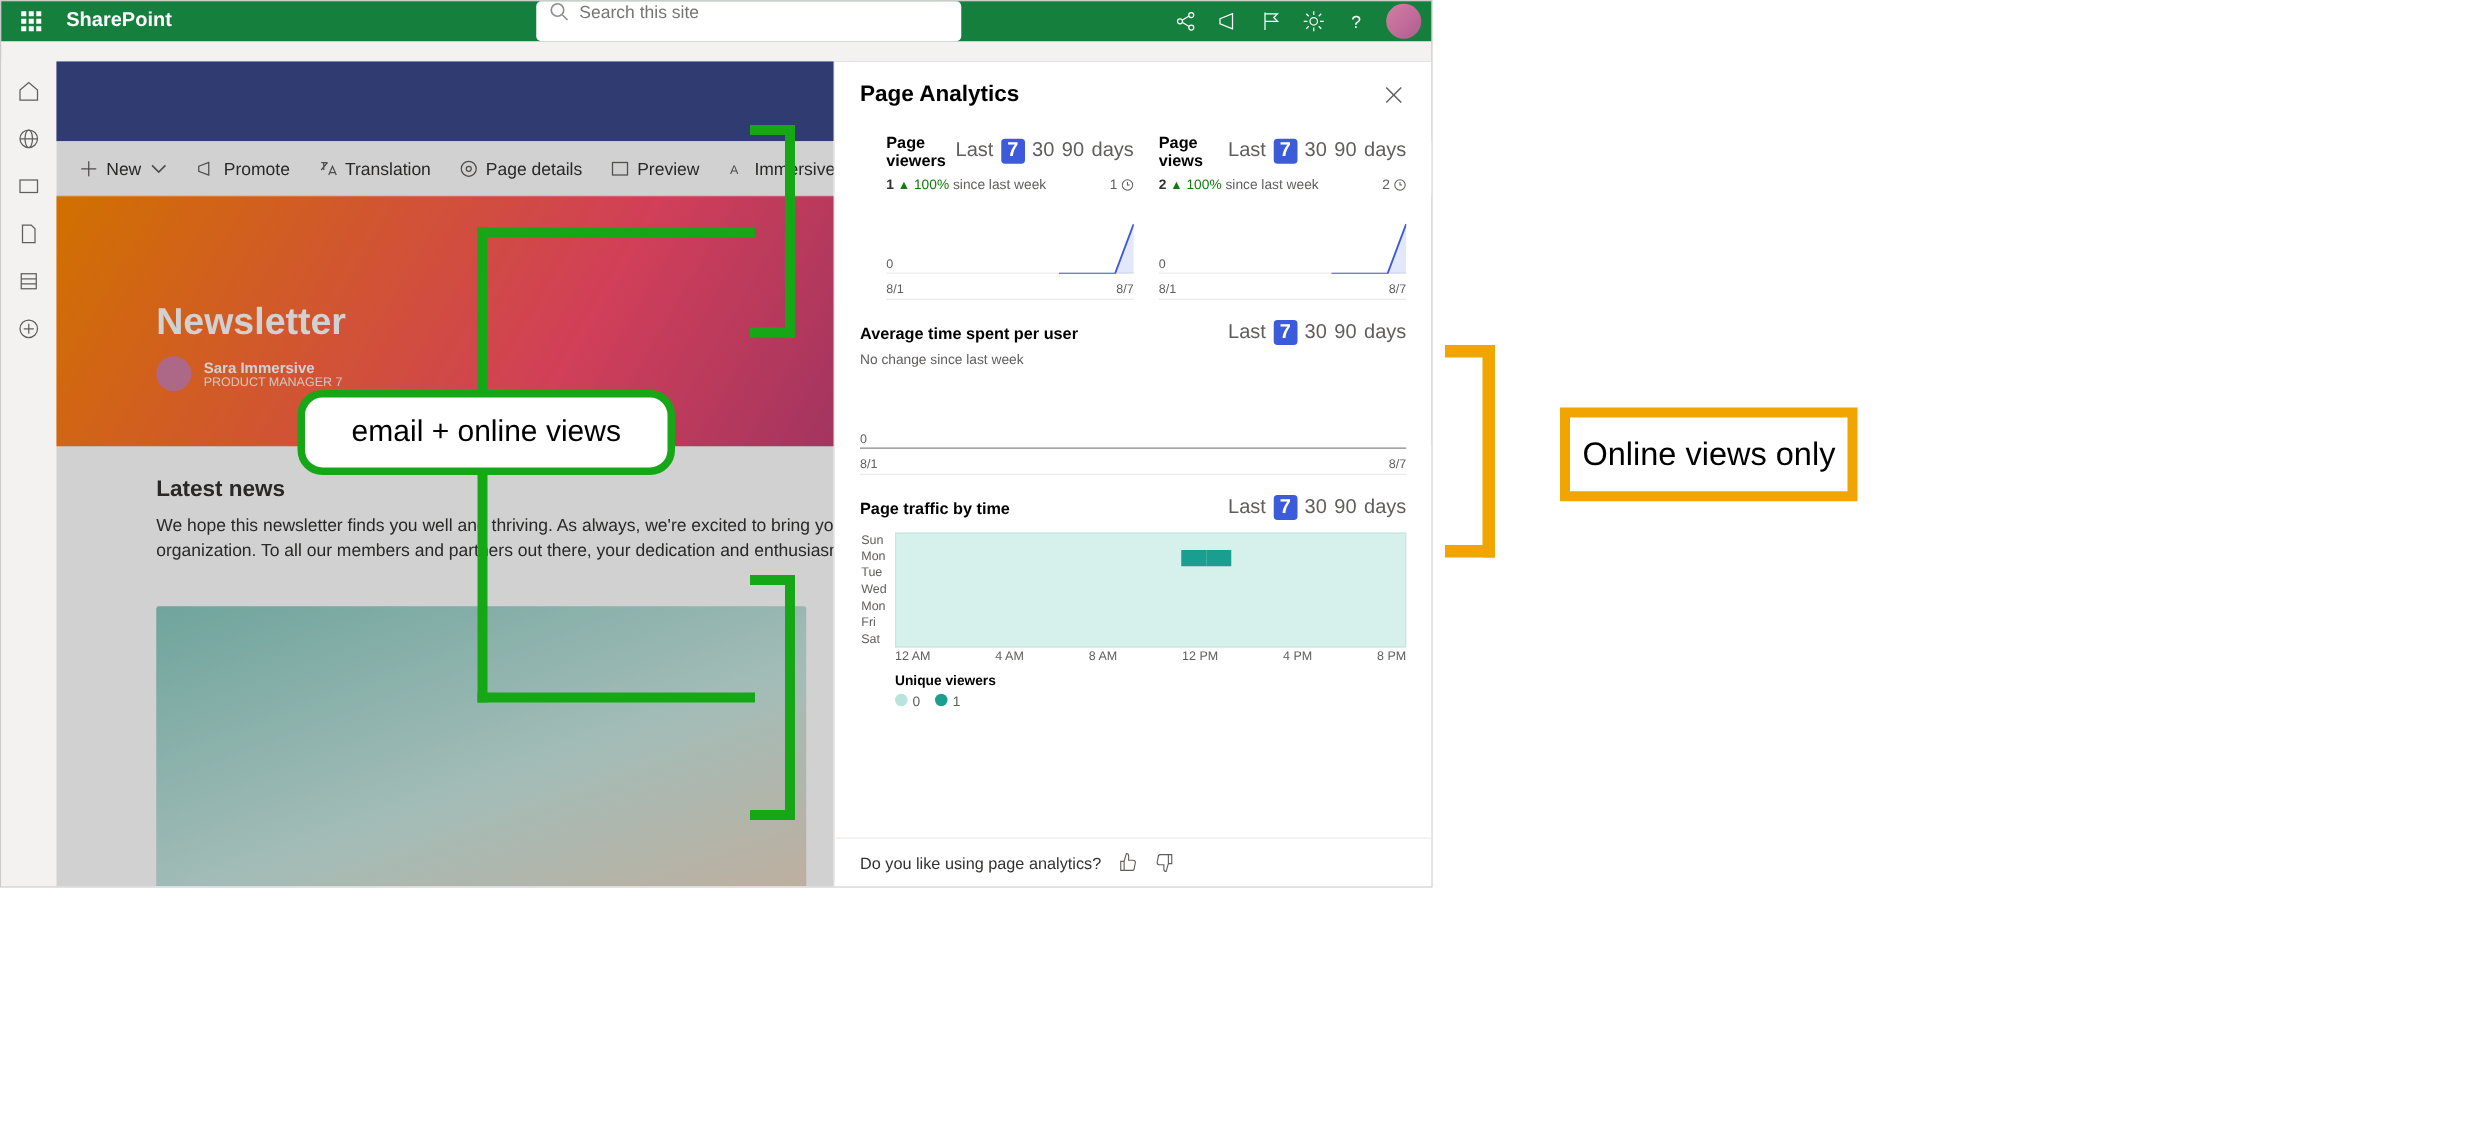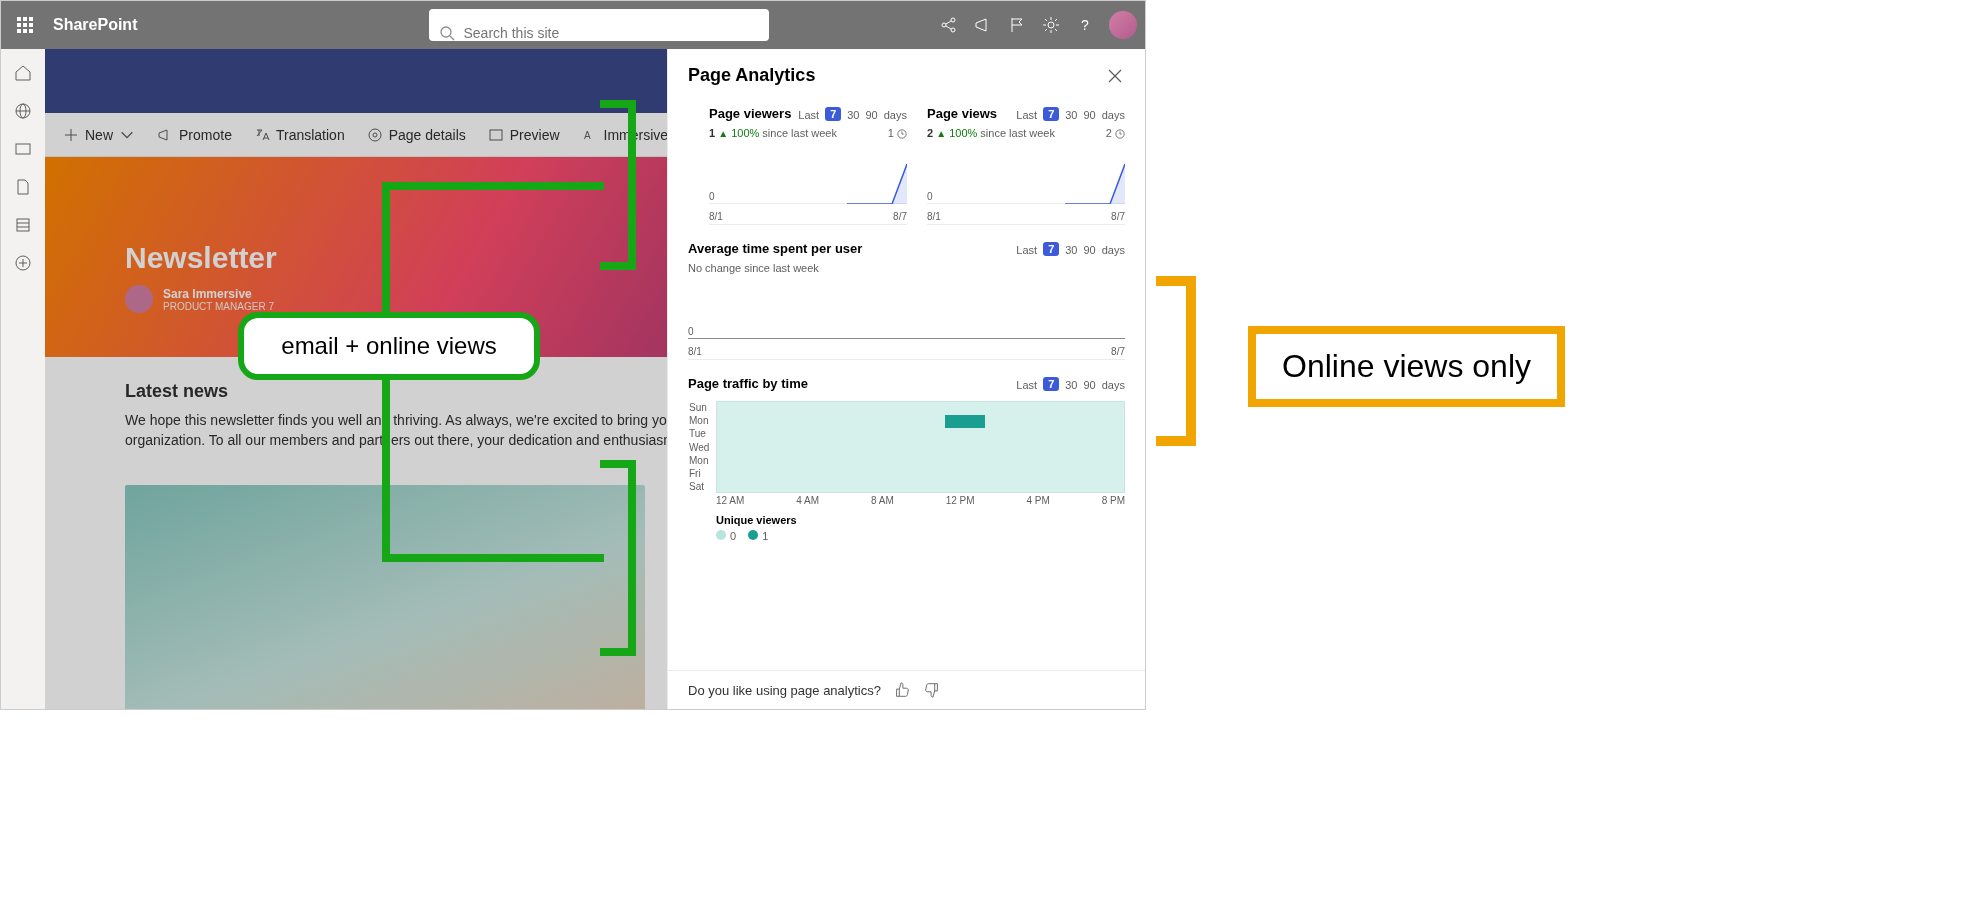--- a/index.html
+++ b/index.html
@@ -1,25 +1,25 @@
 <!DOCTYPE html>
 <html><head>
 <meta charset="utf-8">
 <style>
 * { margin:0; padding:0; box-sizing:border-box; font-family:"Segoe UI",Arial,sans-serif; }
 body { background:#fff; width:1986px; height:914px; position:relative; overflow:hidden; }
 .app-shell { width:1146px; height:710px; border:1px solid #ccc; position:relative; background:#f3f2f1; }
 
-.suite-bar { height:48px; background:#737373; display:flex; align-items:center; color:#fff; padding:0 8px; gap:12px; }
+.suite-bar { height:32px; background:#15803d; display:flex; align-items:center; color:#fff; padding:0 8px; gap:12px; }
 .waffle { width:32px; height:32px; display:flex; align-items:center; justify-content:center; cursor:pointer; }
 .waffle-dots { display:grid; grid-template-columns:repeat(3,4px); grid-template-rows:repeat(3,4px); gap:2px; }
 .waffle-dots span { background:#fff; width:4px; height:4px; }
 .app-name { font-weight:600; font-size:16px; }
 .search-wrap { flex:0 0 auto; margin-left:280px; }
-.search-box { width:340px; height:32px; background:#fff; border-radius:4px; display:flex; align-items:flex-end; padding:0 10px; gap:8px; }
+.search-box { width:340px; height:32px; background:#fff; border-radius:4px; display:flex; align-items:flex-start; padding:0 10px; gap:8px; }
 .search-box svg{ width:16px;height:16px;opacity:.7;}
 .search-box input { border:none; outline:none; font-size:14px; flex:1; background:transparent; }
 .suite-spacer { flex:1; }
 .suite-icons { display:flex; gap:14px; align-items:center; }
 .suite-icons .ico { width:20px; height:20px; color:#fff; cursor:pointer; display:flex;align-items:center;justify-content:center;}
 .avatar-top { width:28px; height:28px; border-radius:50%; background:linear-gradient(135deg,#d47fa6,#b05c8e); display:inline-block;}
 
 .left-rail { position:absolute; top:48px; left:0; width:44px; bottom:0; background:#f3f2f1; display:flex; flex-direction:column; align-items:center; gap:18px; padding-top:14px; }
 .left-rail .ico { width:20px;height:20px;color:#605e5c;cursor:pointer;}
 
@@ -42,21 +42,21 @@
 
 .panel { position:absolute; top:48px; right:0; width:478px; bottom:0; background:#fff; z-index:5; border-left:1px solid #edebe9; display:flex;flex-direction:column;}
 .panel-head{padding:16px 20px 10px 20px;display:flex;justify-content:space-between;align-items:center;gap:30px;}
 .panel-head h2{font-size:18px;font-weight:600;}
 .close-x{width:20px;height:20px;cursor:pointer;color:#605e5c;}
 .panel-body{flex:1;overflow:auto;padding:0 20px 10px 20px;}
 .metric-row{display:flex;gap:20px;margin-top:10px;margin-left:21px;}
 .metric-block{flex:1;}
 .metric-head{display:flex;justify-content:space-between;align-items:center;font-size:12px;}
 .metric-head .label{font-weight:600;font-size:13px;}
-.range-pick{font-size:11px;color:#605e5c;display:flex;gap:6px;align-items:flex-end;}
+.range-pick{font-size:16px;color:#605e5c;display:flex;gap:6px;align-items:center;}
 .range-pick .sel{background:#3b5bdb;color:#fff;border-radius:3px;padding:1px 5px;font-weight:600;}
 .metric-sub{font-size:11px;margin-top:6px;display:flex;justify-content:space-between;color:#323130;}
 .metric-sub .val{font-weight:600;}
 .tri-up{color:#107c10;font-size:10px;}
 .g100{color:#107c10;font-size:11px;}
 .mini-chart{position:relative;height:80px;margin-top:6px;border-bottom:1px solid #edebe9;}
 .mini-chart .zero{position:absolute;left:0;bottom:22px;font-size:10px;color:#605e5c;}
 .mini-chart .axis{position:absolute;left:0;right:0;bottom:20px;height:1px;background:#edebe9;}
 .mini-chart .spark{position:absolute;right:0;bottom:20px;width:60px;height:40px;}
 .mini-chart .lab-l{position:absolute;left:0;bottom:2px;font-size:10px;color:#605e5c;}
@@ -79,21 +79,21 @@
 .legend{display:flex;gap:12px;margin-left:28px;margin-top:4px;font-size:11px;color:#605e5c;align-items:center;}
 .sw{width:10px;height:10px;border-radius:50%;display:inline-block;margin-right:4px;}
 .sw0{background:#b7e4dd;}
 .sw1{background:#1a9e8f;}
 .panel-foot{border-top:1px solid #edebe9;padding:10px 20px;font-size:13px;display:flex;align-items:center;gap:12px;color:#323130;}
 .thumb{width:18px;height:18px;color:#605e5c;cursor:pointer;}
 
 .callout-green{position:absolute;border:6px solid #16a716;background:#fff;padding:14px 22px;font-size:24px;font-weight:500;z-index:20;text-align:center;}
 .bracket-green{position:absolute;border:8px solid #16a716;border-left:none;z-index:19;}
 .bracket-line-green{position:absolute;background:#16a716;height:8px;z-index:19;}
-.callout-yellow{position:absolute;border:8px solid #f0a500;background:#fff;padding:14px 26px;font-size:32px;font-weight:500;z-index:20;}
+.callout-yellow{position:absolute;border:8px solid #f0a500;background:#fff;padding:14px 10px;font-size:26px;font-weight:500;z-index:20;}
 .bracket-yellow{position:absolute;border:10px solid #f0a500;border-left:none;z-index:19;}
 </style>
 </head>
 <body>
 
 <div class="app-shell">
 
   <div class="suite-bar">
     <div class="waffle">
       <div class="waffle-dots">

